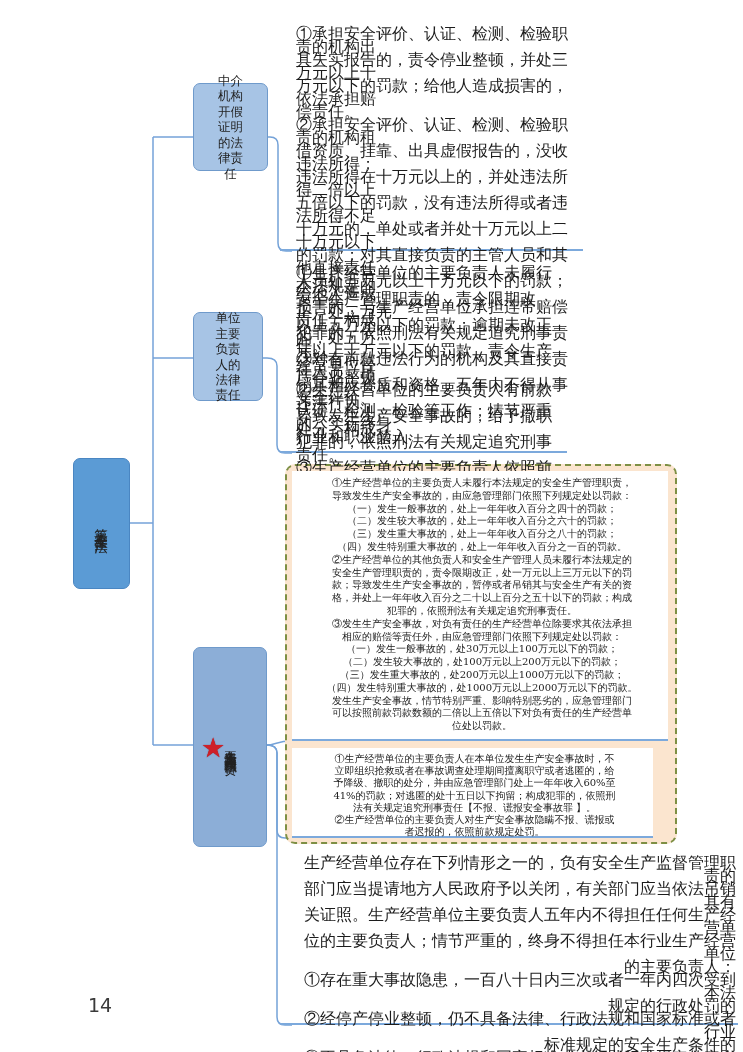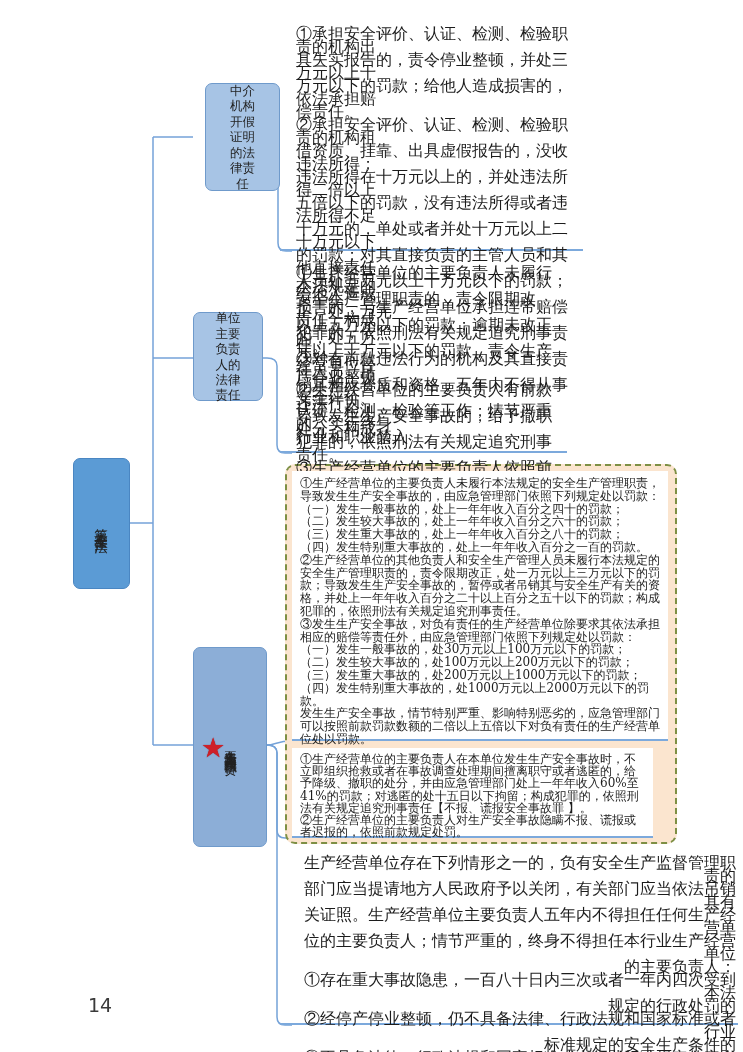--- a/index.html
+++ b/index.html
@@ -10,21 +10,21 @@
   .connectors{position:absolute;left:0;top:0;width:743px;height:1052px;}
   .connectors path{fill:none;stroke:#74A2D8;stroke-width:1.5;}
   .node{
     position:absolute;display:flex;align-items:center;justify-content:center;
     box-sizing:border-box;border:1px solid #6F9ACB;border-radius:7px;
     text-align:center;color:#222;
   }
   .node .lbl{white-space:pre-line;}
   .root{left:73px;top:458px;width:57px;height:131px;background:#5B9BD5;border-color:#4A86C2;}
   .root .lbl{writing-mode:vertical-rl;text-orientation:upright;font-size:13.5px;letter-spacing:1.5px;}
-  .branch1{left:193px;top:83px;width:75px;height:108px;background:#A7C4E5;margin-left:12px;}
+  .branch1{left:193px;top:83px;width:75px;height:88px;background:#A7C4E5;}
   .branch2{left:193px;top:312px;width:70px;height:89px;background:#A7C4E5;}
   .branch1 .lbl,.branch2 .lbl{font-size:12.5px;line-height:15.4px;}
   .branch3{left:193px;top:647px;width:74px;height:200px;background:#8CAED7;}
   .branch3 .lbl{writing-mode:vertical-rl;text-orientation:upright;font-size:12.5px;letter-spacing:1px;}
   .star{
     position:absolute;left:7px;top:86px;font-size:27px;line-height:27px;color:#CE2029;
     font-family:"DejaVu Sans",sans-serif;text-shadow:0 0 1px #8d1016;
   }
   .leaf{
     position:absolute;box-sizing:border-box;border-bottom:2px solid #7CA9DC;
@@ -32,21 +32,21 @@
   }
   .leaf1{left:280px;top:24px;width:303px;height:227px;padding:3px 2px 0 16px;}
   .leaf2{left:280px;top:263px;width:287px;height:190px;padding:3px 2px 0 16px;}
   .leaf4{left:280px;top:853px;width:458px;height:172px;padding:3px 2px 0 17px;text-align:right;}
   .boundary{
     position:absolute;left:285px;top:464px;width:392px;height:380px;box-sizing:border-box;
     background:#FBE5CF;border:2px dashed #7E8F44;border-radius:10px;
   }
   .inner{
     position:absolute;box-sizing:border-box;background:#ffffff;border-bottom:2px solid #7CA9DC;
-    font-size:12px;line-height:12.8px;white-space:pre-line;
+    font-size:10px;line-height:12.8px;white-space:pre-line;text-align:center;
   }
   .inner1{left:292px;top:471px;width:376px;height:270px;padding:6px 4px 0 8px;}
   .inner2{left:292px;top:748px;width:361px;height:90px;padding:5px 4px 0 8px;line-height:12.2px;}
   .pagenum{
     position:absolute;left:88px;top:994px;font-size:19px;color:#3a3a3a;
     font-family:"DejaVu Sans","Liberation Sans",sans-serif;
   }
 </style>
 </head>
 <body>

